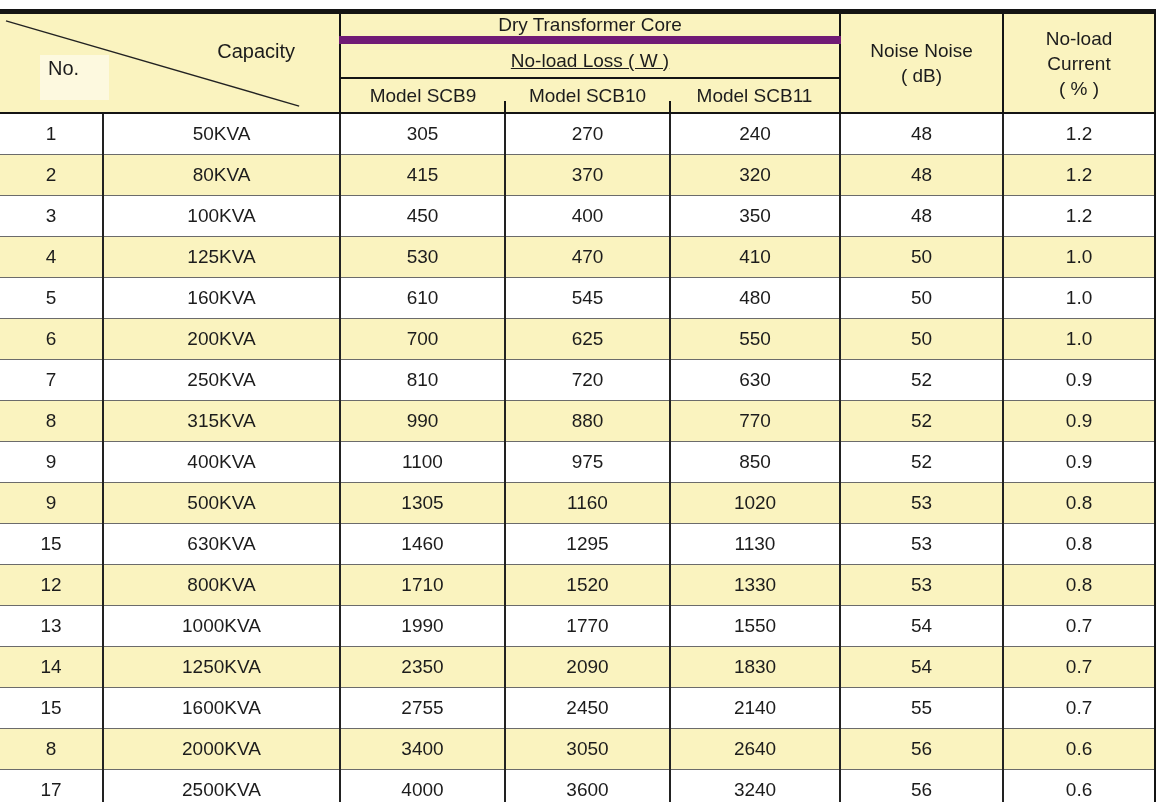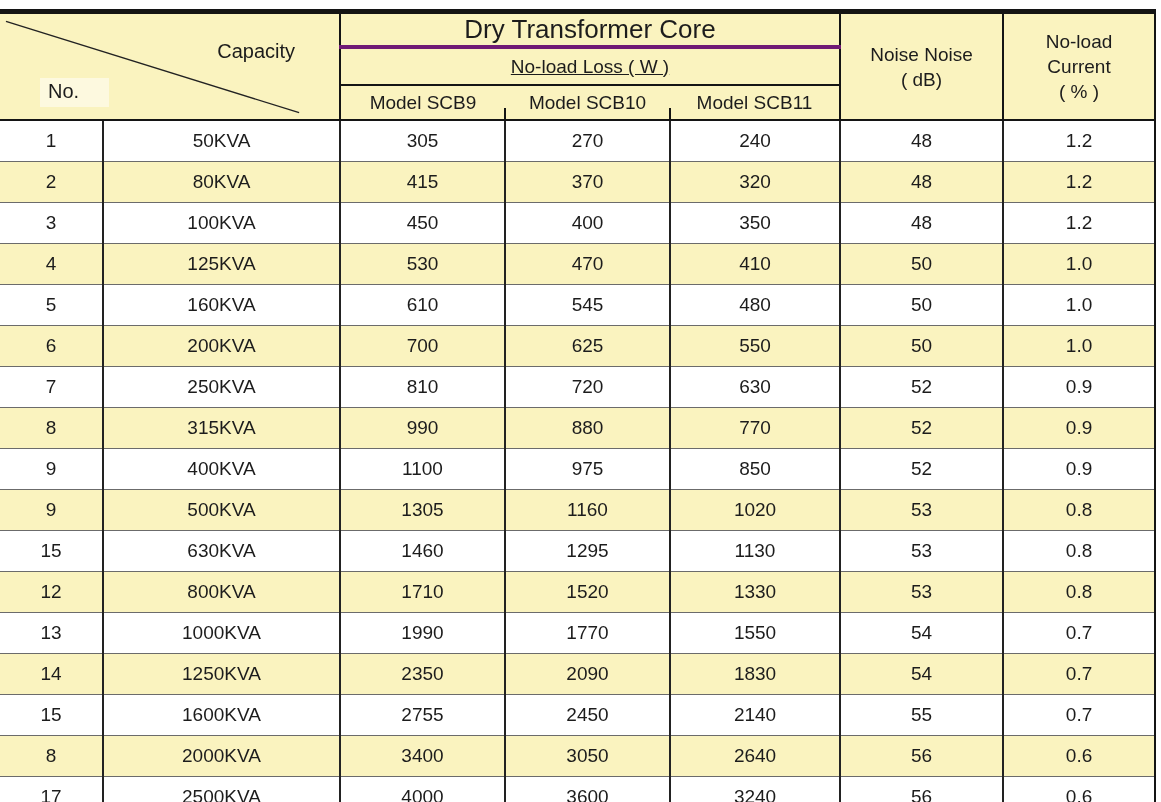--- a/index.html
+++ b/index.html
@@ -62,25 +62,25 @@
     top: 26px;
     right: 44px;
     font-size: 20px;
   }
   th.diag .no-label {
     position: absolute;
     left: 40px;
     bottom: 12px;
     font-size: 20px;
     background: rgba(255,255,255,0.5);
-    padding: 2px 30px 4px 8px;
+    padding: 2px 30px 20px 8px;
   }
   th.group-title {
-    border-bottom: 4px solid #701a75;
-    font-size: 26px;
+    border-bottom: 8px solid #701a75;
+    font-size: 19px;
   }
   th.group-sub {
     border-bottom: 2px solid #141414;
     font-size: 19px;
     text-decoration: underline;
   }
   th.model {
     position: relative;
     border-bottom: 2px solid #141414;
     font-size: 19px;

